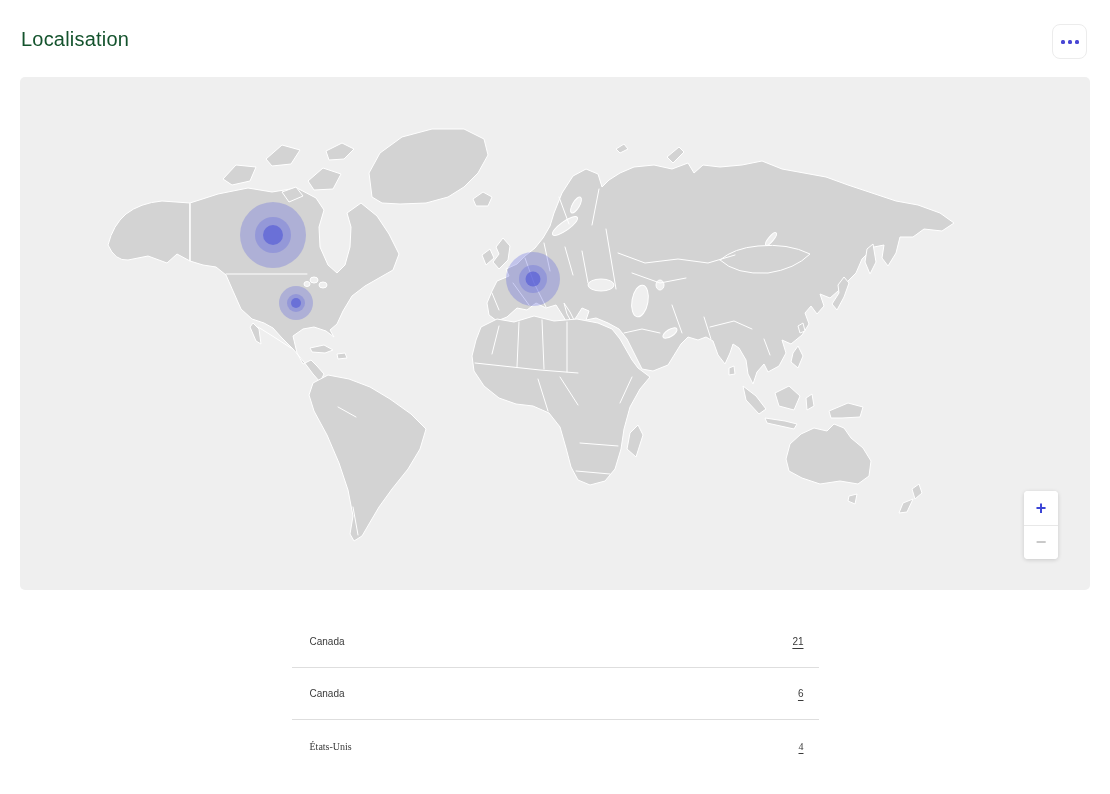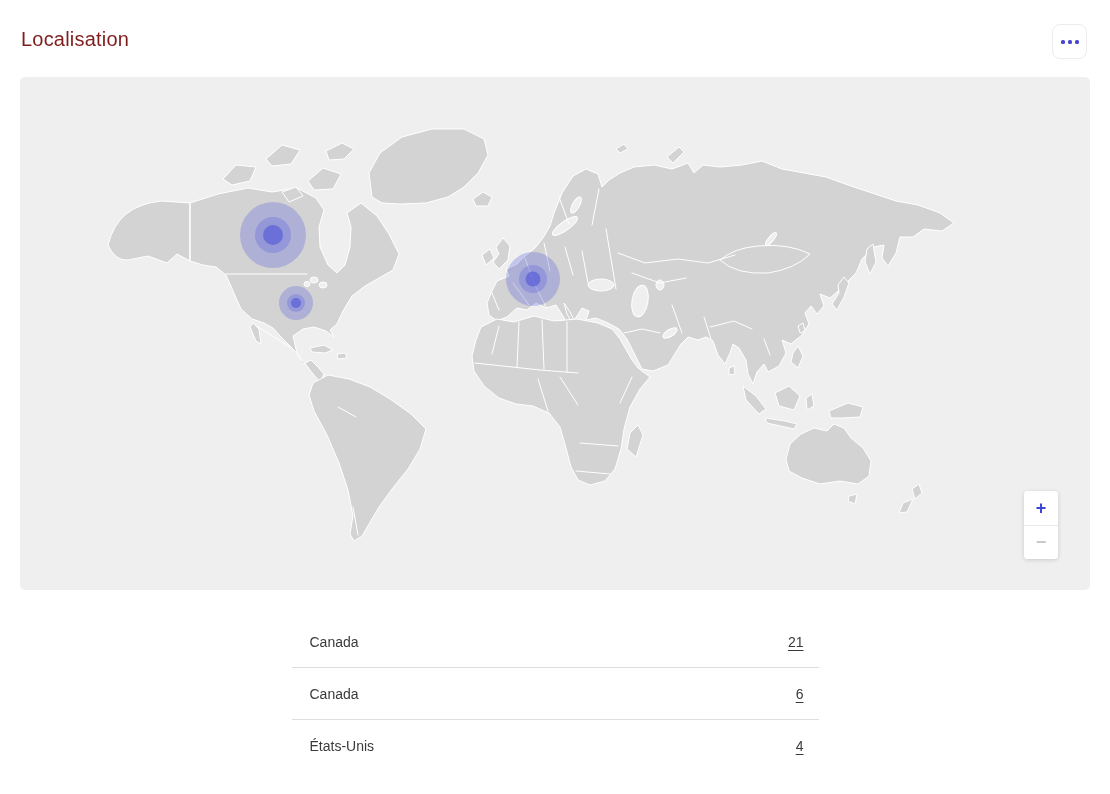--- a/index.html
+++ b/index.html
@@ -2,21 +2,21 @@
 <html><head>
 <meta charset="utf-8">
 <style>
   html,body { margin:0; padding:0; background:#ffffff; }
   body { width:1110px; height:794px; overflow:hidden;
          font-family:"Liberation Sans", sans-serif; color:#3e3e3e; }
   .widget { position:relative; width:1110px; height:794px; }
 
   .header { display:flex; justify-content:space-between; align-items:flex-start;
             padding:24px 23px 0 21px; }
-  .title { font-size:20px; font-weight:400; color:#7f1d1d; margin:4px 0 0 0; letter-spacing:.2px; }
+  .title { font-size:20px; font-weight:400; color:#14532d; margin:4px 0 0 0; letter-spacing:.2px; }
   .menu-btn { width:35px; height:35px; box-sizing:border-box; background:#fff;
               border:1px solid #ececec; border-radius:8px; cursor:pointer;
               display:flex; align-items:center; justify-content:center; gap:3px; padding:0; }
   .menu-btn .dot { width:4px; height:4px; border-radius:1.5px; background:#4846d4; display:block; }
 
   .map-area { position:relative; margin:18px 20px 0 20px; width:1070px; height:513px;
               background:#efefef; border-radius:5px; overflow:hidden; }
   svg.world { position:absolute; left:0; top:0; display:block; }
   .land { fill:#d3d3d3; stroke:#ffffff; stroke-width:1; stroke-linejoin:round; }
   .sea  { fill:#efefef; stroke:#ffffff; stroke-width:1; }
@@ -29,22 +29,22 @@
   .zoom-btn { width:34px; height:34px; background:#ffffff; border:none; padding:0;
               display:flex; align-items:center; justify-content:center;
               font-size:18px; font-weight:700; cursor:pointer;
               font-family:"Liberation Sans", sans-serif; }
   .zoom-in  { color:#3c45d6; }
   .zoom-out { color:#c9c9c9; border-top:1px solid #e8e8e8; }
 
   .country-table { width:527px; margin:26px auto 0 auto; }
   .trow { height:52px; box-sizing:border-box; display:flex; align-items:center;
           justify-content:space-between; padding:0 15px 0 18px;
-          border-bottom:1px solid #dedede; font-size:14px; color:#3a3a3a; }
-  .trow:last-child { border-bottom:none; }
+          border-bottom:1px solid #dedede; font-size:10px; color:#3a3a3a; }
+  .trow:last-child { border-bottom:none;font-family:Liberation Serif, serif; }
   .tlabel { color:#3a3a3a; }
   .tval { color:#3a3a3a; text-decoration:underline; text-underline-offset:3px; cursor:pointer; }
 </style>
 </head>
 <body>
 
 <div class="widget">
 
   <div class="header">
     <div class="title">Localisation</div>

